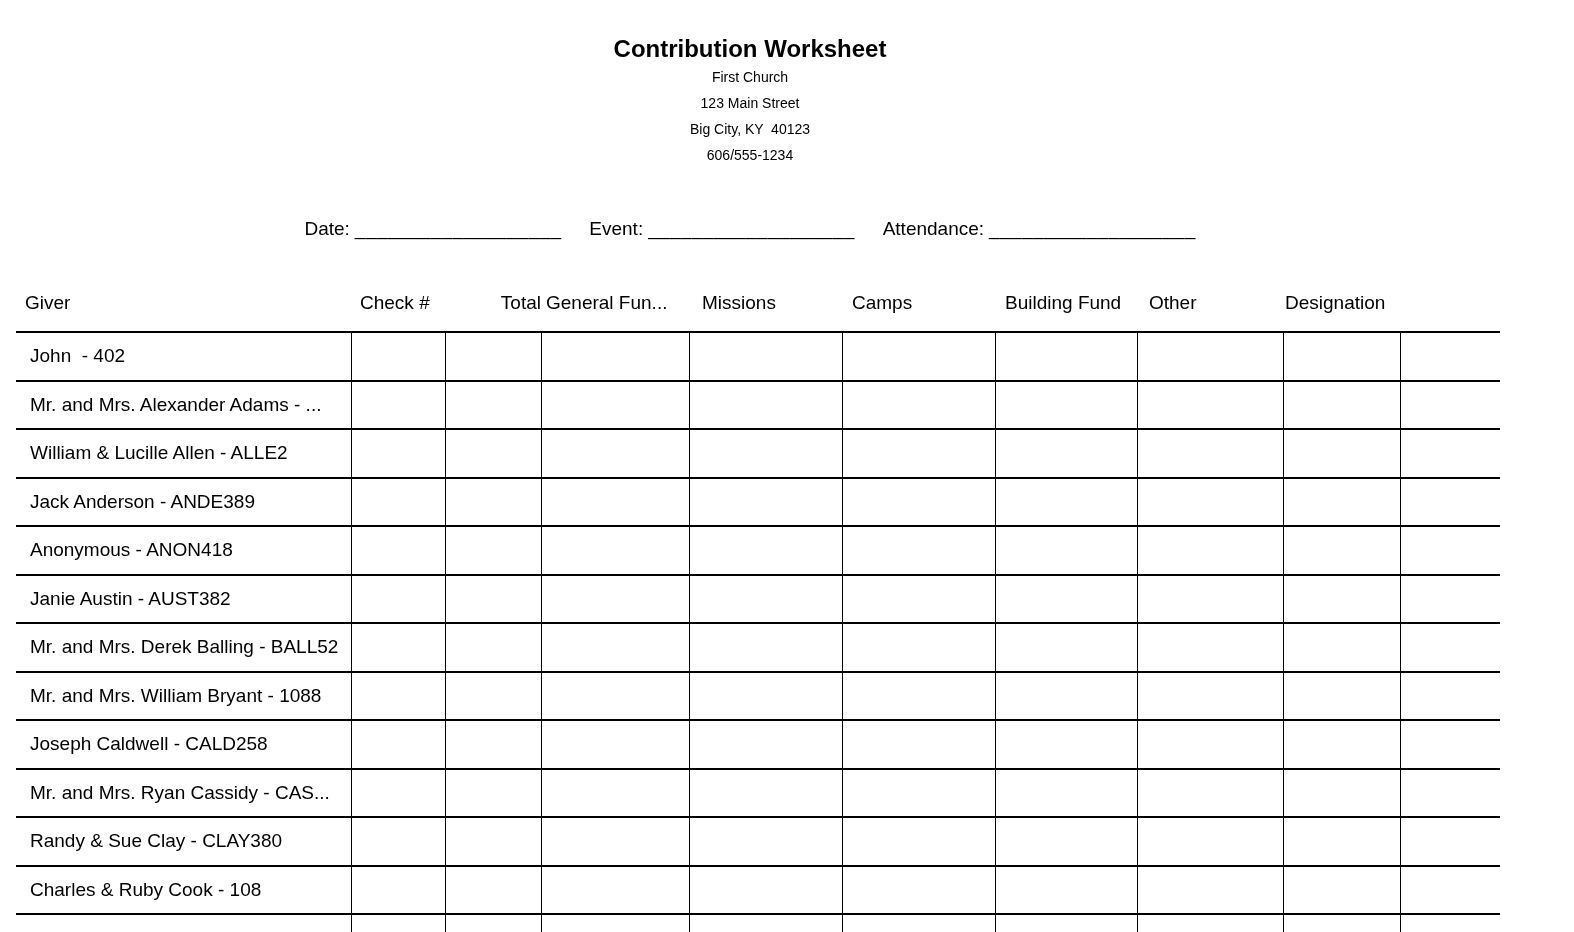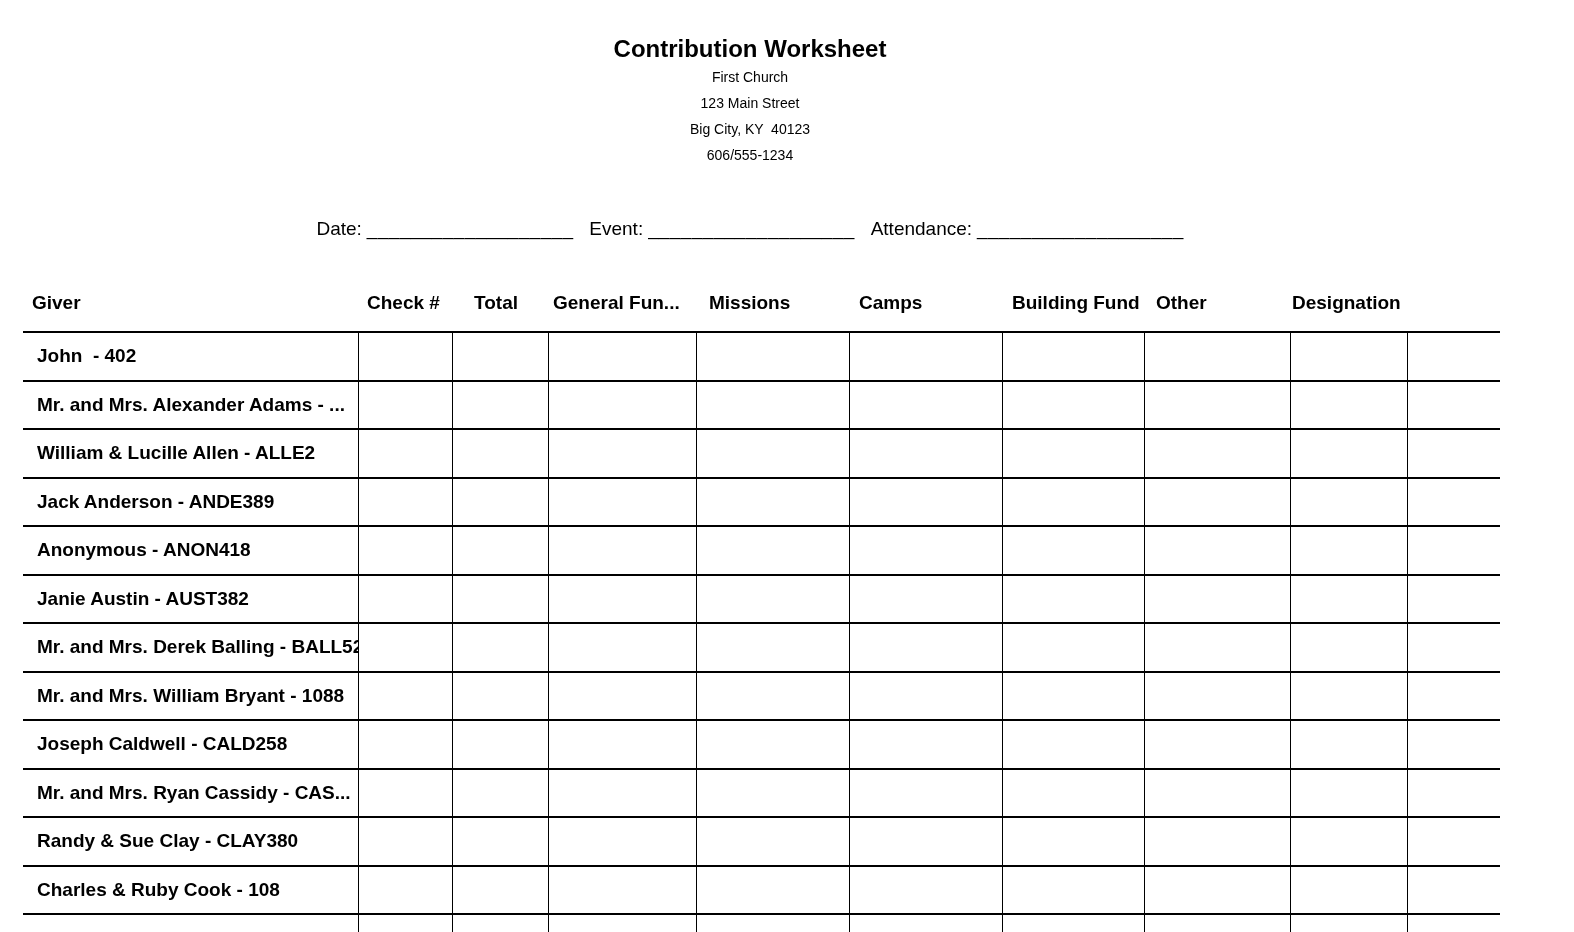--- a/index.html
+++ b/index.html
@@ -33,51 +33,50 @@
   }
 
   
   .form-line {
     position: absolute;
     top: 218px;
     left: 0;
     width: 100%;
     display: flex;
     justify-content: center;
-    gap: 16px;
+    gap: 28px;
     font-size: 19px;
     line-height: 22px;
   }
   .form-field { display: flex; gap: 5px; }
   .form-blank { white-space: pre; letter-spacing: 0.3px; }
 
   
   .grid {
     position: absolute;
-    left: 23px;
+    left: 16px;
     top: 285px;
     width: 1507px;
-    font-weight: bold;
   }
   .grid-row {
     display: grid;
     grid-template-columns: 335px 94px 96px 148px 153px 153px 142px 146px 117px 123px;
     box-sizing: border-box;
   }
   .grid-row .cell { box-sizing: border-box; min-width: 0; }
 
   .grid-head {
     height: 48px;
     border-bottom: 2px solid #000;
     font-size: 19px;
   }
   .grid-head .cell { padding-top: 7px; white-space: nowrap; overflow: hidden; }
   .grid-head .cell:nth-child(1)  { padding-left: 9px; }
   .grid-head .cell:nth-child(2)  { padding-left: 9px; }
-  .grid-head .cell:nth-child(3)  { padding-left: 22px; }
+  .grid-head .cell:nth-child(3)  { padding-left: 22px; text-align: right; }
   .grid-head .cell:nth-child(4)  { padding-left: 5px; }
   .grid-head .cell:nth-child(5)  { padding-left: 13px; }
   .grid-head .cell:nth-child(6)  { padding-left: 10px; }
   .grid-head .cell:nth-child(7)  { padding-left: 10px; }
   .grid-head .cell:nth-child(8)  { padding-left: 12px; }
   .grid-head .cell:nth-child(9)  { padding-left: 2px; }
   .grid-head .cell:nth-child(10) { padding-left: 2px; margin-top: 46px; }
 
   .grid-body .grid-row {
     height: 48.5px;

